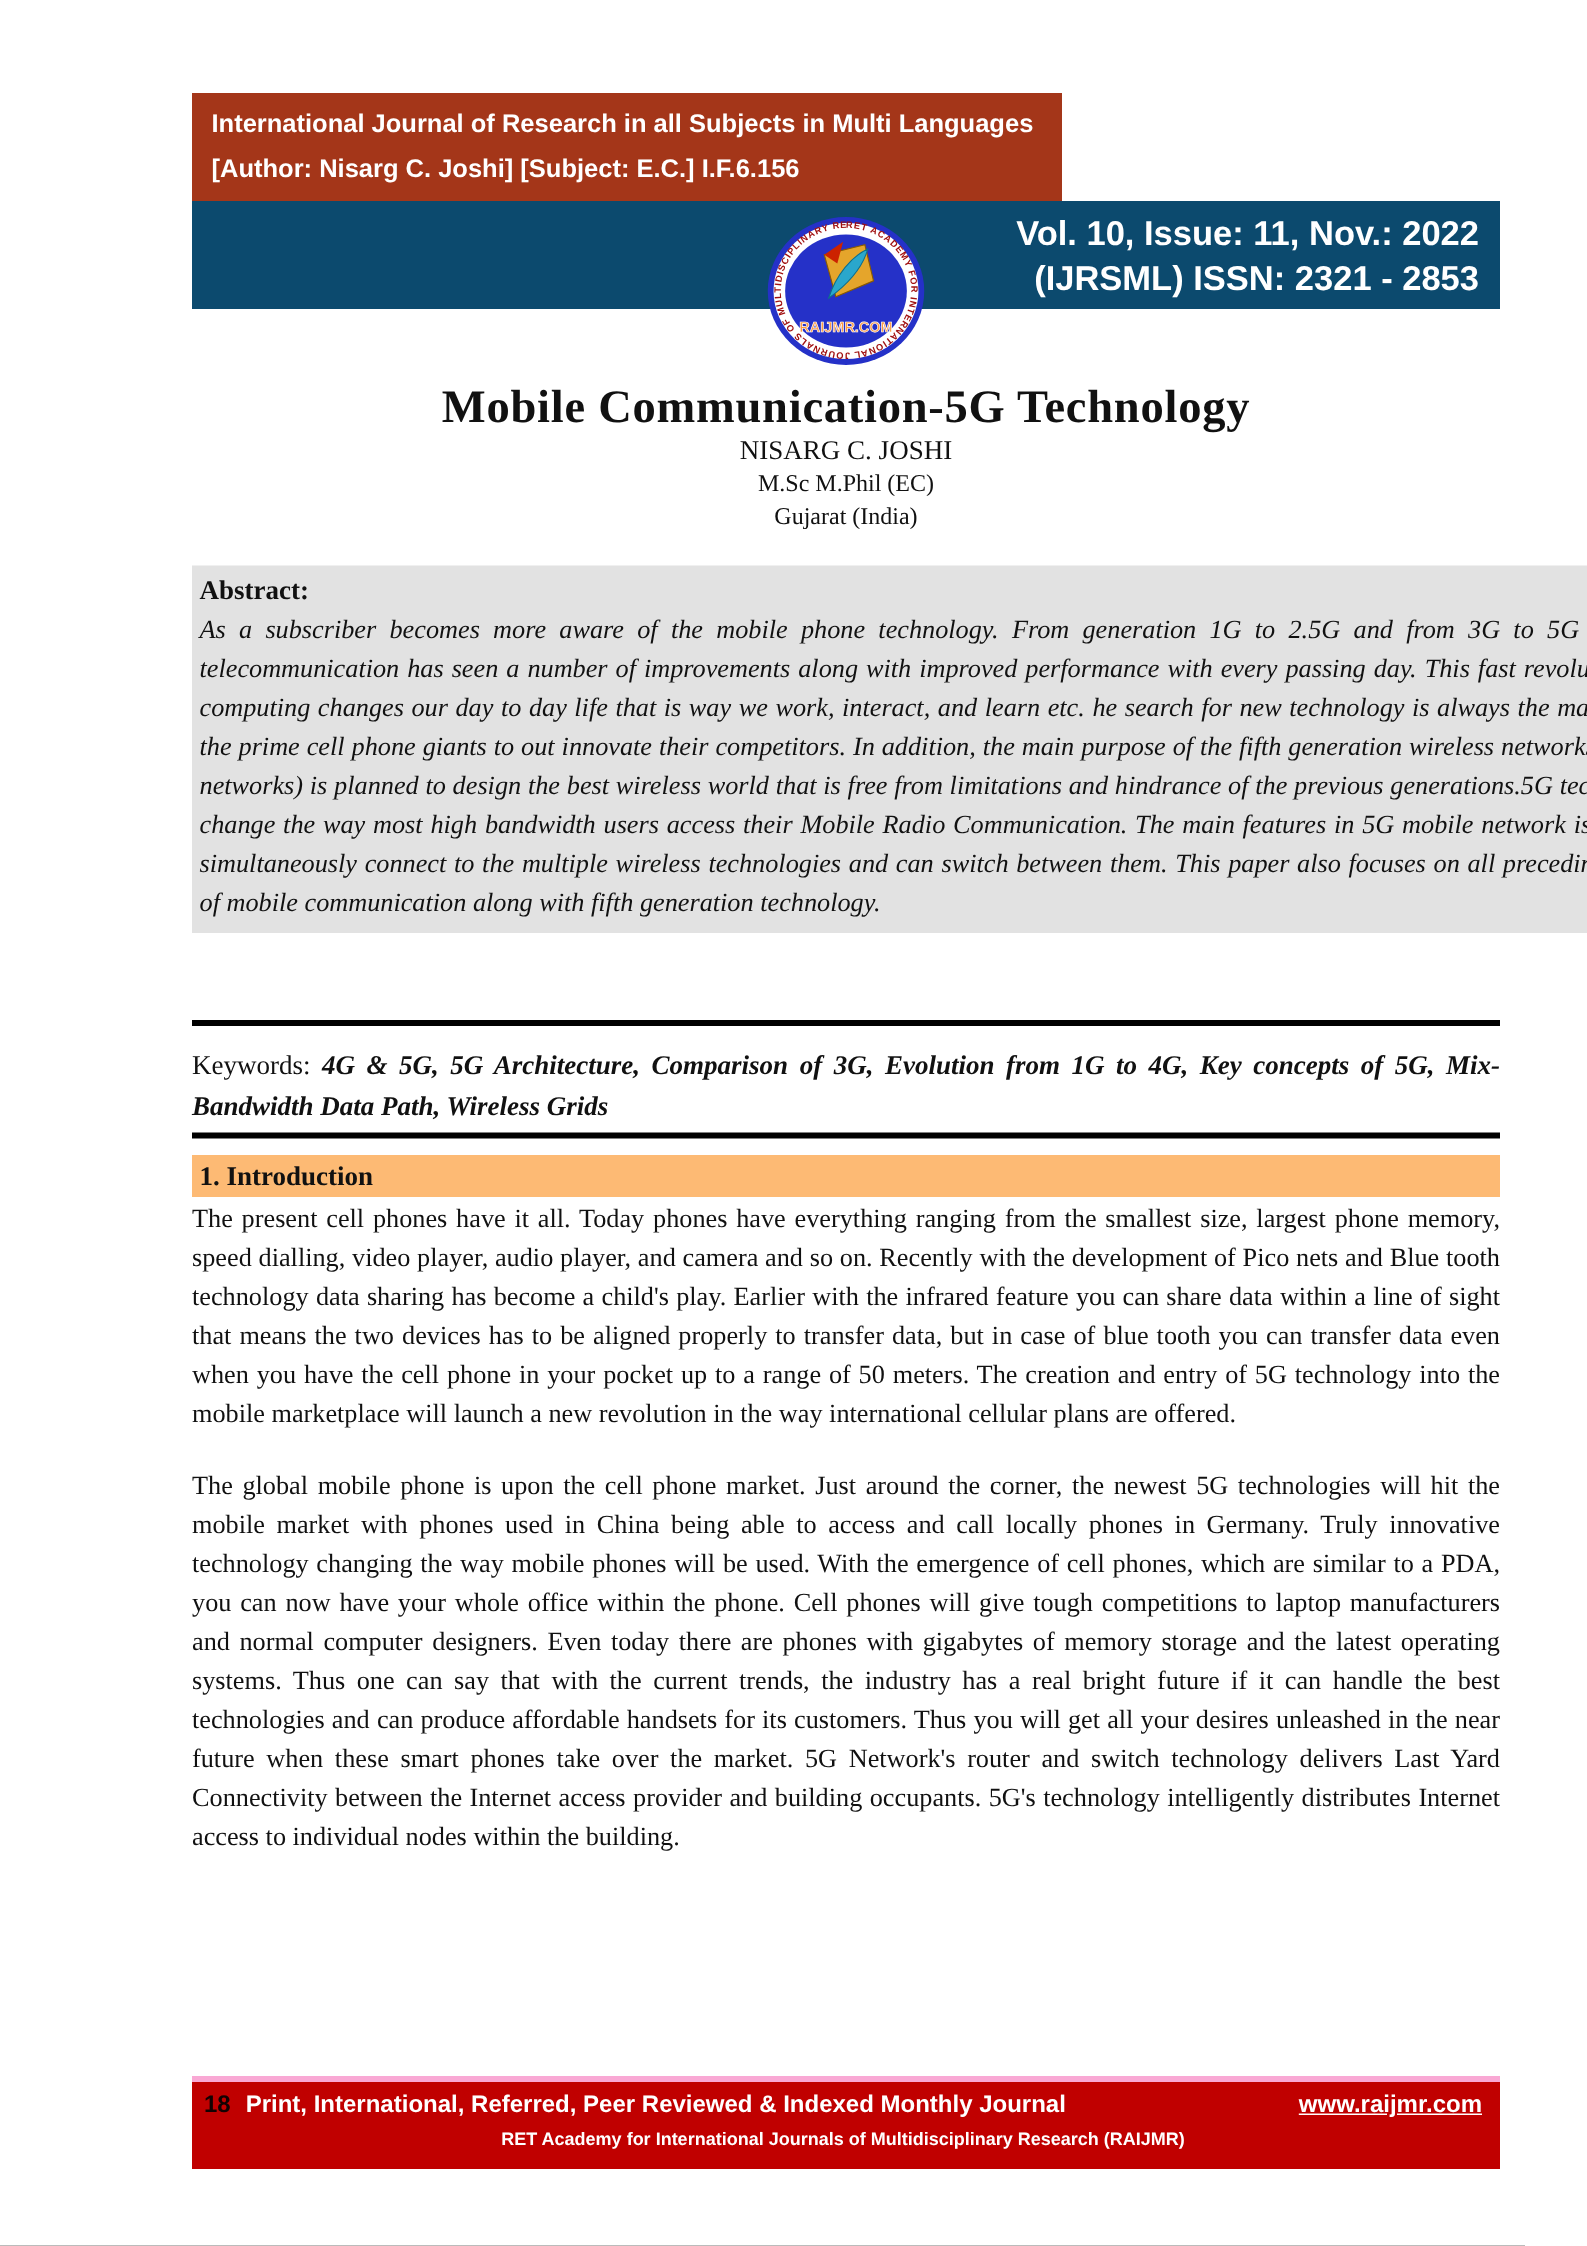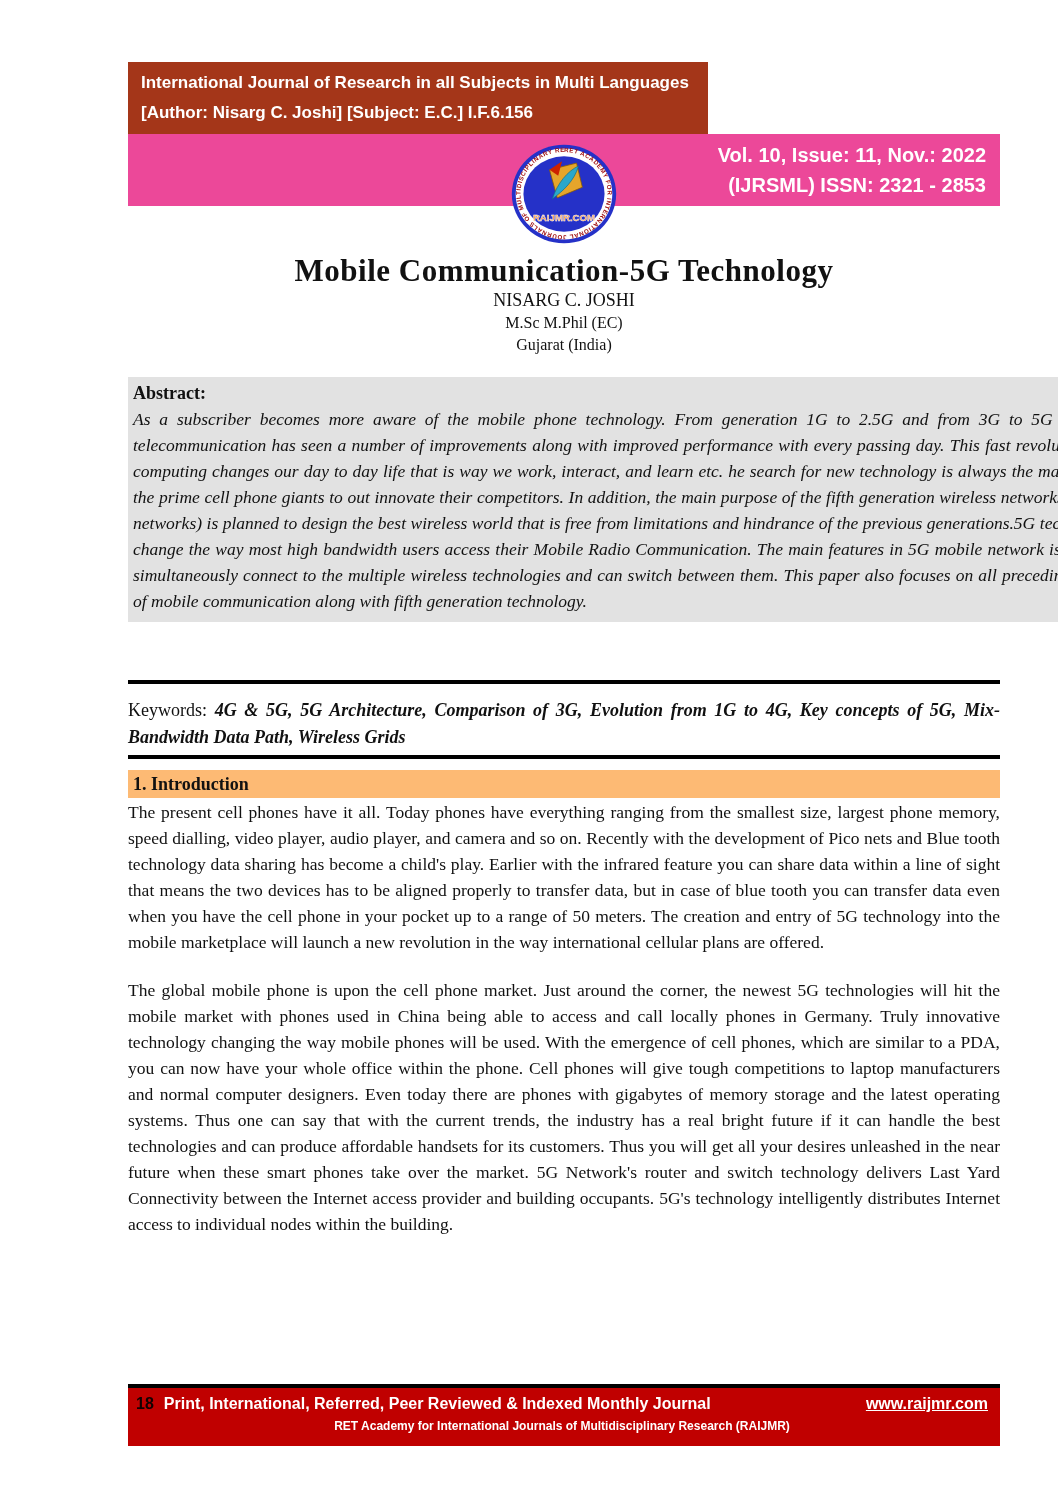--- a/index.html
+++ b/index.html
@@ -8,21 +8,21 @@
     width:1058px;height:1497px;
     background:#ffffff;
     font-family:"Liberation Serif", serif;
     color:#111;
     overflow:hidden;
     margin:0 auto;
   }
   
   .banner{position:absolute;left:128px;top:62px;width:872px;height:73px;display:flex;font-family:"Liberation Sans",sans-serif;font-weight:bold;flex-direction:column;}
   .banner-left{width:580px;background:#a43619;color:#fff;padding:6px 10px 6px 13px;box-sizing:border-box;font-size:17px;line-height:30px;}
-  .banner-right{flex:1;background:#ec4899;color:#fff;text-align:right;padding:6px 14px 6px 4px;box-sizing:border-box;font-size:20px;line-height:30px;}
+  .banner-right{flex:1;background:#0c4a6e;color:#fff;text-align:right;padding:6px 14px 6px 4px;box-sizing:border-box;font-size:23px;line-height:30px;}
   
   .logo{position:absolute;left:507px;top:141px;width:114px;height:106px;}
   
   .paper-title{position:absolute;left:128px;top:232px;width:872px;text-align:center;font-size:31px;font-weight:bold;letter-spacing:0.5px;}
   .author-block{position:absolute;left:128px;top:288px;width:872px;text-align:center;}
   .author-name{font-size:18px;line-height:24px;}
   .author-degree,.author-loc{font-size:16px;line-height:22px;}
   
   .abstract-box{position:absolute;left:128px;top:377px;width:1036px;background:#e2e2e2;box-sizing:border-box;padding:3px 5px 8px 5px;}
   .abstract-heading{font-size:18px;font-weight:bold;line-height:26px;}
@@ -35,21 +35,21 @@
   .keywords{position:absolute;left:128px;top:697px;width:872px;font-size:18px;line-height:27px;text-align:justify;}
   .keywords-label{font-weight:normal;}
   .keywords-text{font-weight:bold;font-style:italic;}
   
   .intro-heading{position:absolute;left:128px;top:770px;width:872px;background:#fdba74;box-sizing:border-box;padding:1px 5px;font-size:18px;font-weight:bold;line-height:26px;}
   .body-text{position:absolute;left:128px;top:799px;width:872px;font-size:17.5px;line-height:26px;text-align:justify;}
   .body-text p{margin:0;}
   .body-text p + p{margin-top:22px;}
   
   .footer{position:absolute;left:128px;top:1384px;width:872px;box-sizing:border-box;
-    background:#c00000;border-top:4px solid #000000;
+    background:#c00000;border-top:4px solid #f9a8d4;
     font-family:"Liberation Sans",sans-serif;font-weight:bold;color:#fff;
     padding:5px 12px 9px 8px;}
   .footer-row1{display:flex;align-items:baseline;font-size:16px;line-height:22px;}
   .footer-pagenum{color:#120202;margin-right:10px;}
   .footer-site{margin-left:auto;text-decoration:underline;}
   .footer-row2{text-align:center;font-size:12px;line-height:22px;}
 </style>
 </head>
 <body>
 

